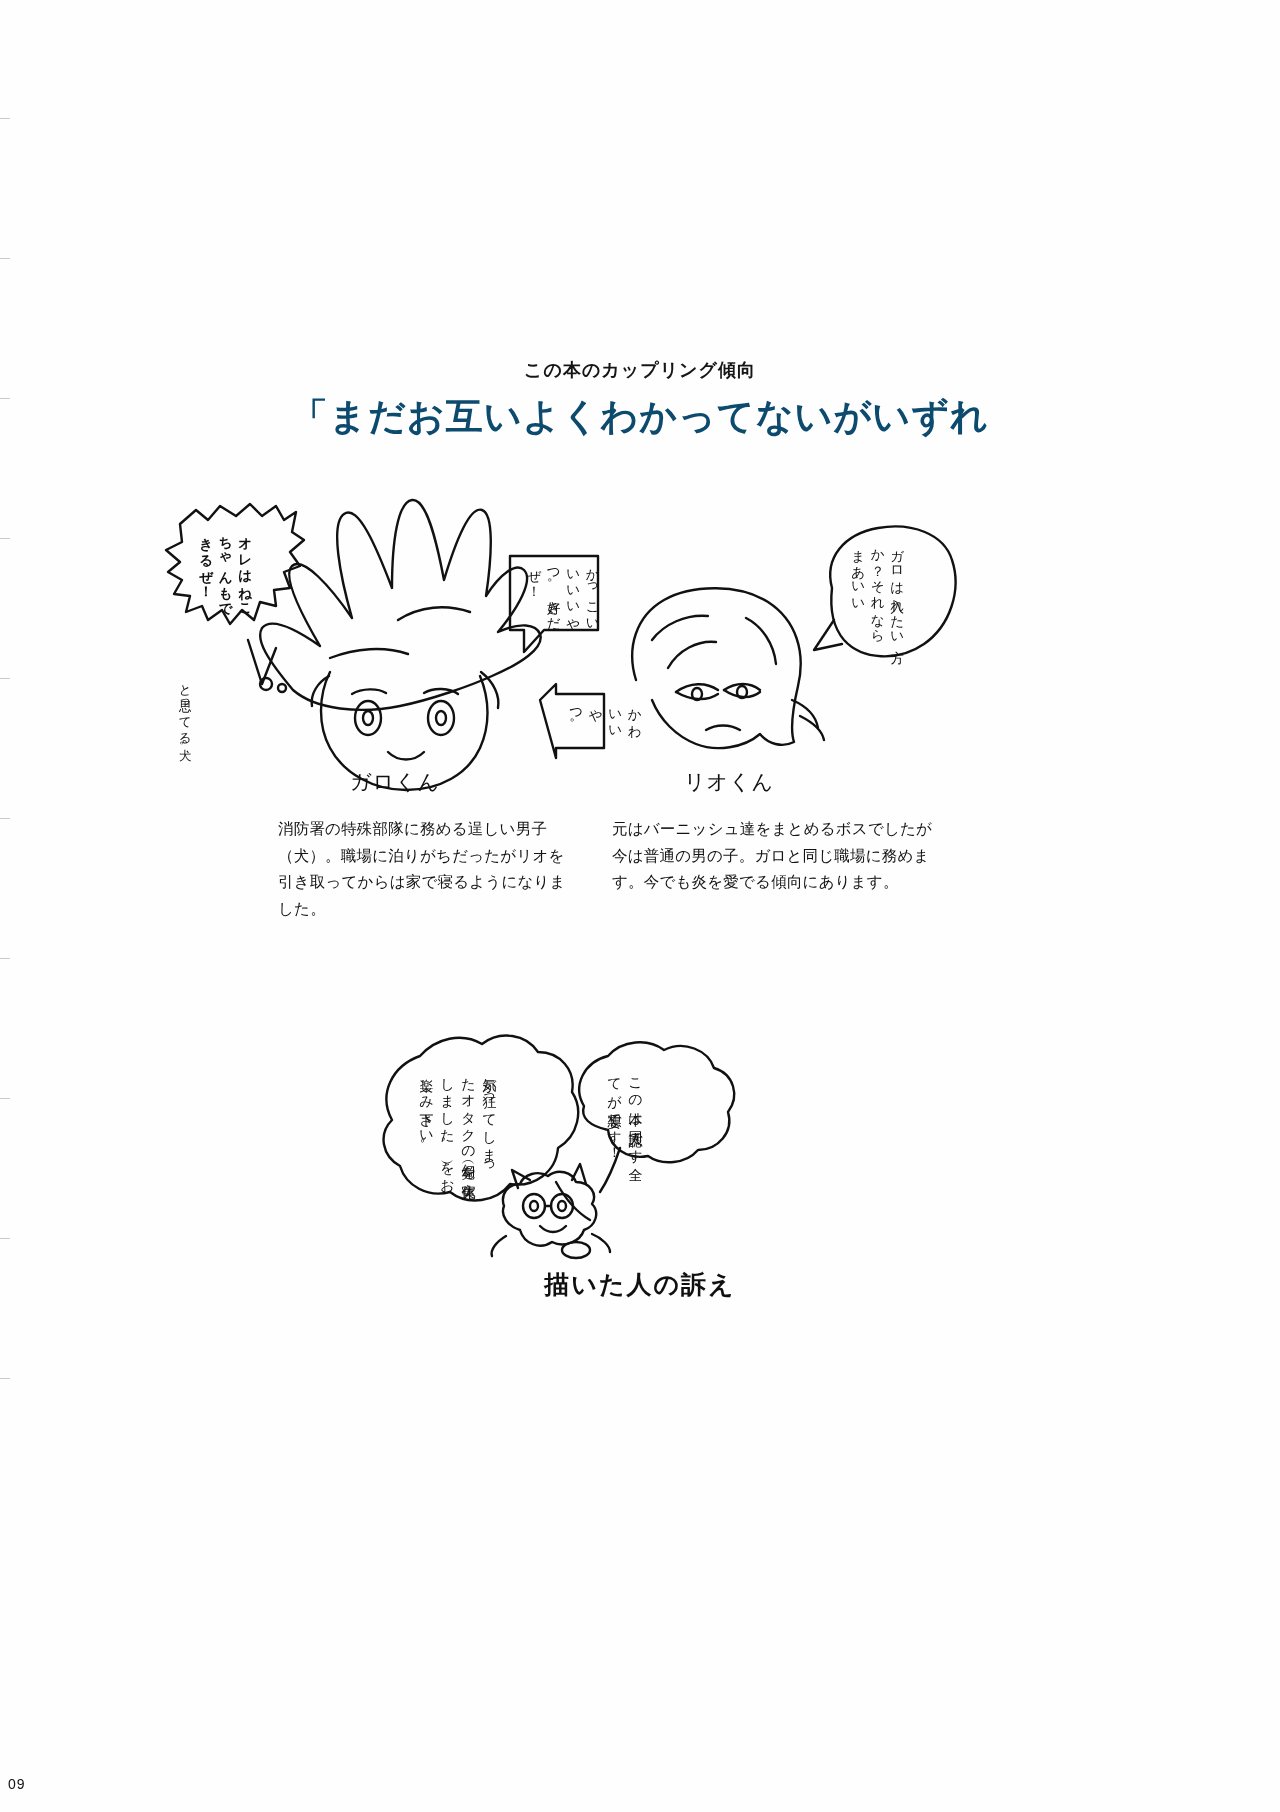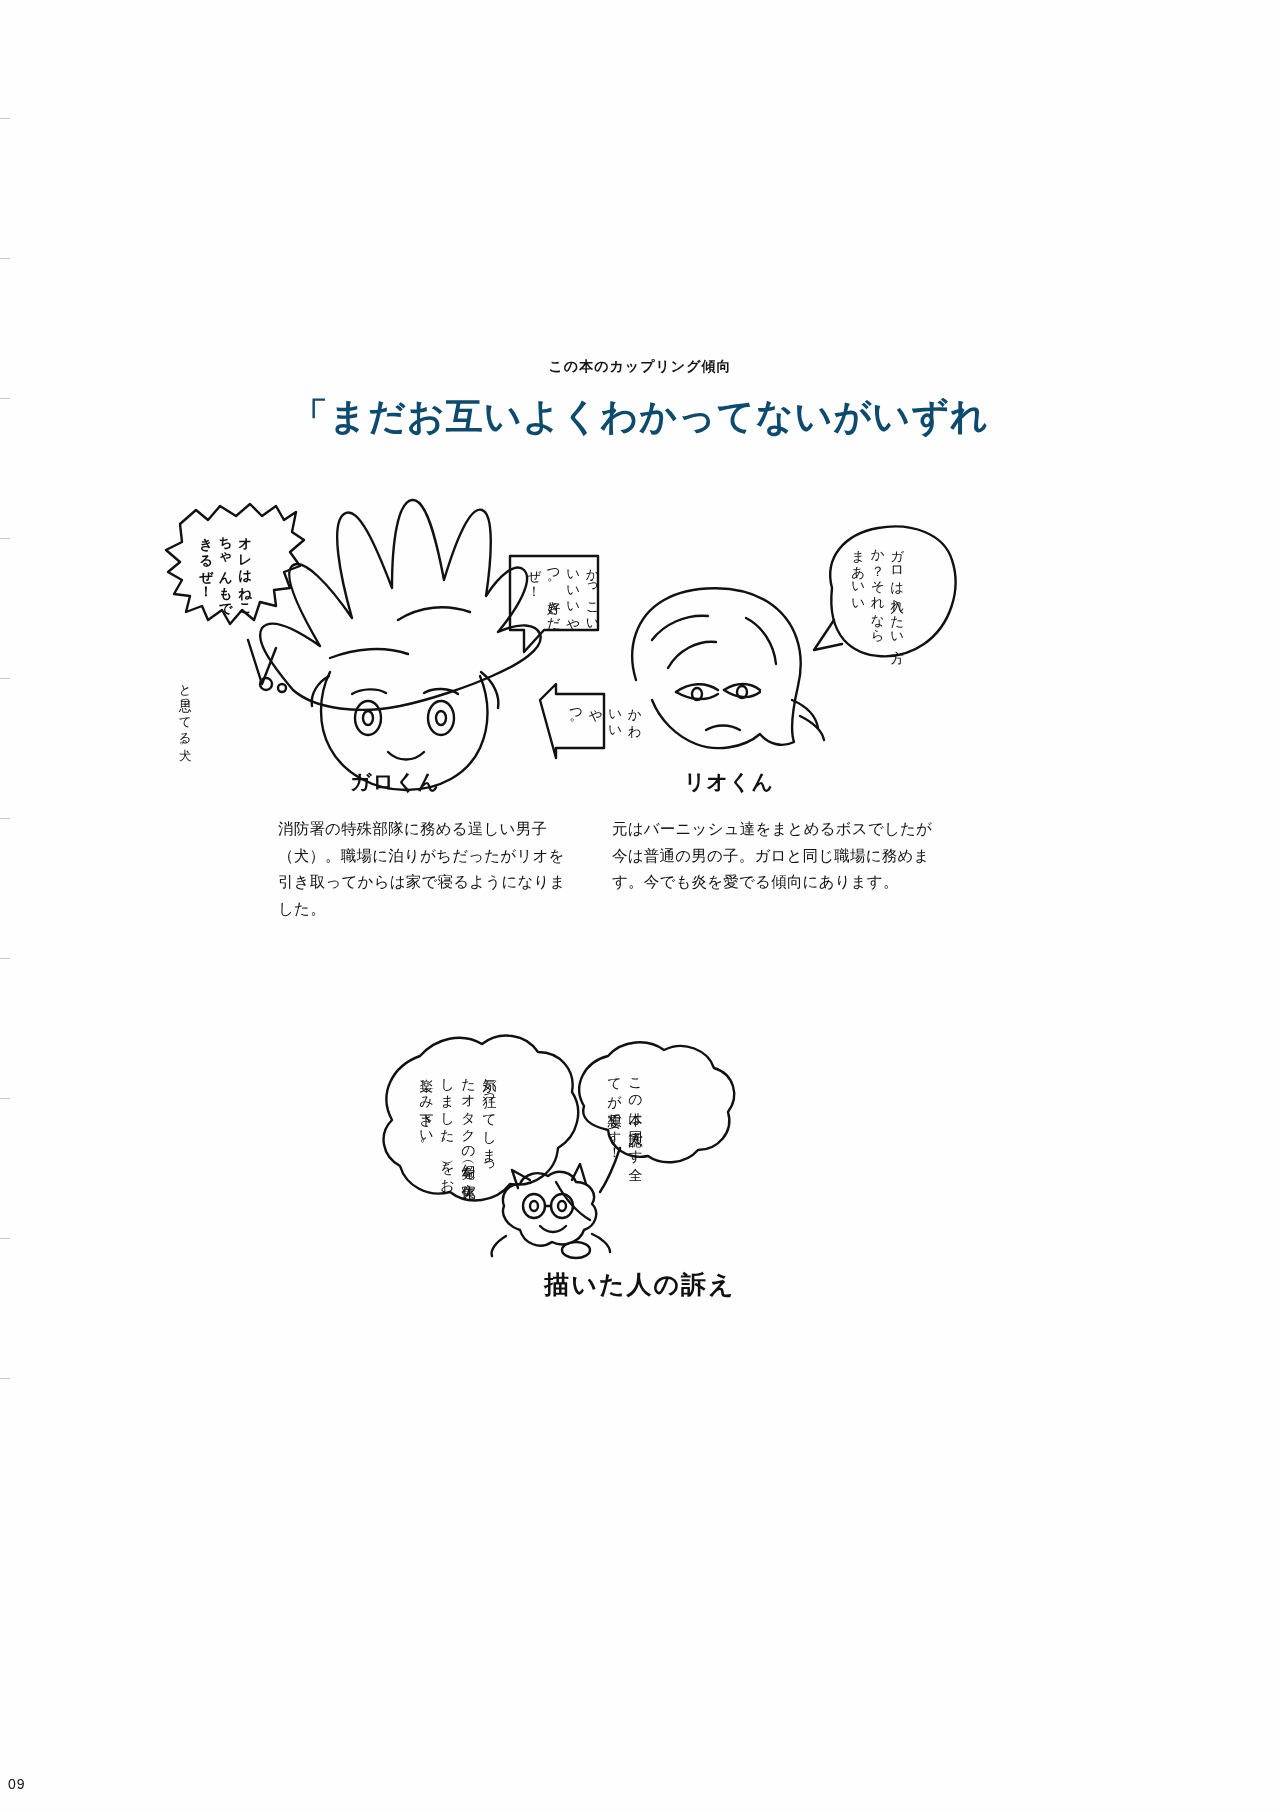--- a/index.html
+++ b/index.html
@@ -21,42 +21,42 @@
     background: #fefefe;
   }
 
   
   .kicker {
     position: absolute;
     left: 0;
     top: 358px;
     width: 1280px;
     text-align: center;
-    font-size: 14px;
+    font-size: 18px;
     font-weight: bold;
     letter-spacing: 1px;
     color: #151515;
   }
   .title {
     position: absolute;
     left: 0;
     top: 392px;
     width: 1280px;
     text-align: center;
     font-size: 37px;
     font-weight: bold;
     line-height: 1.35;
     letter-spacing: 1px;
     color: #0c4a6e;
   }
 
   .char-name {
     position: absolute;
     font-size: 21px;
-    font-weight: bold;
+    font-weight: normal;
     letter-spacing: 1px;
     color: #111;
   }
   #galo-name { left: 350px; top: 768px; }
   #rio-name  { left: 684px; top: 768px; text-align: center; }
 
   .char-desc {
     position: absolute;
     font-size: 15.5px;
     line-height: 1.72;

